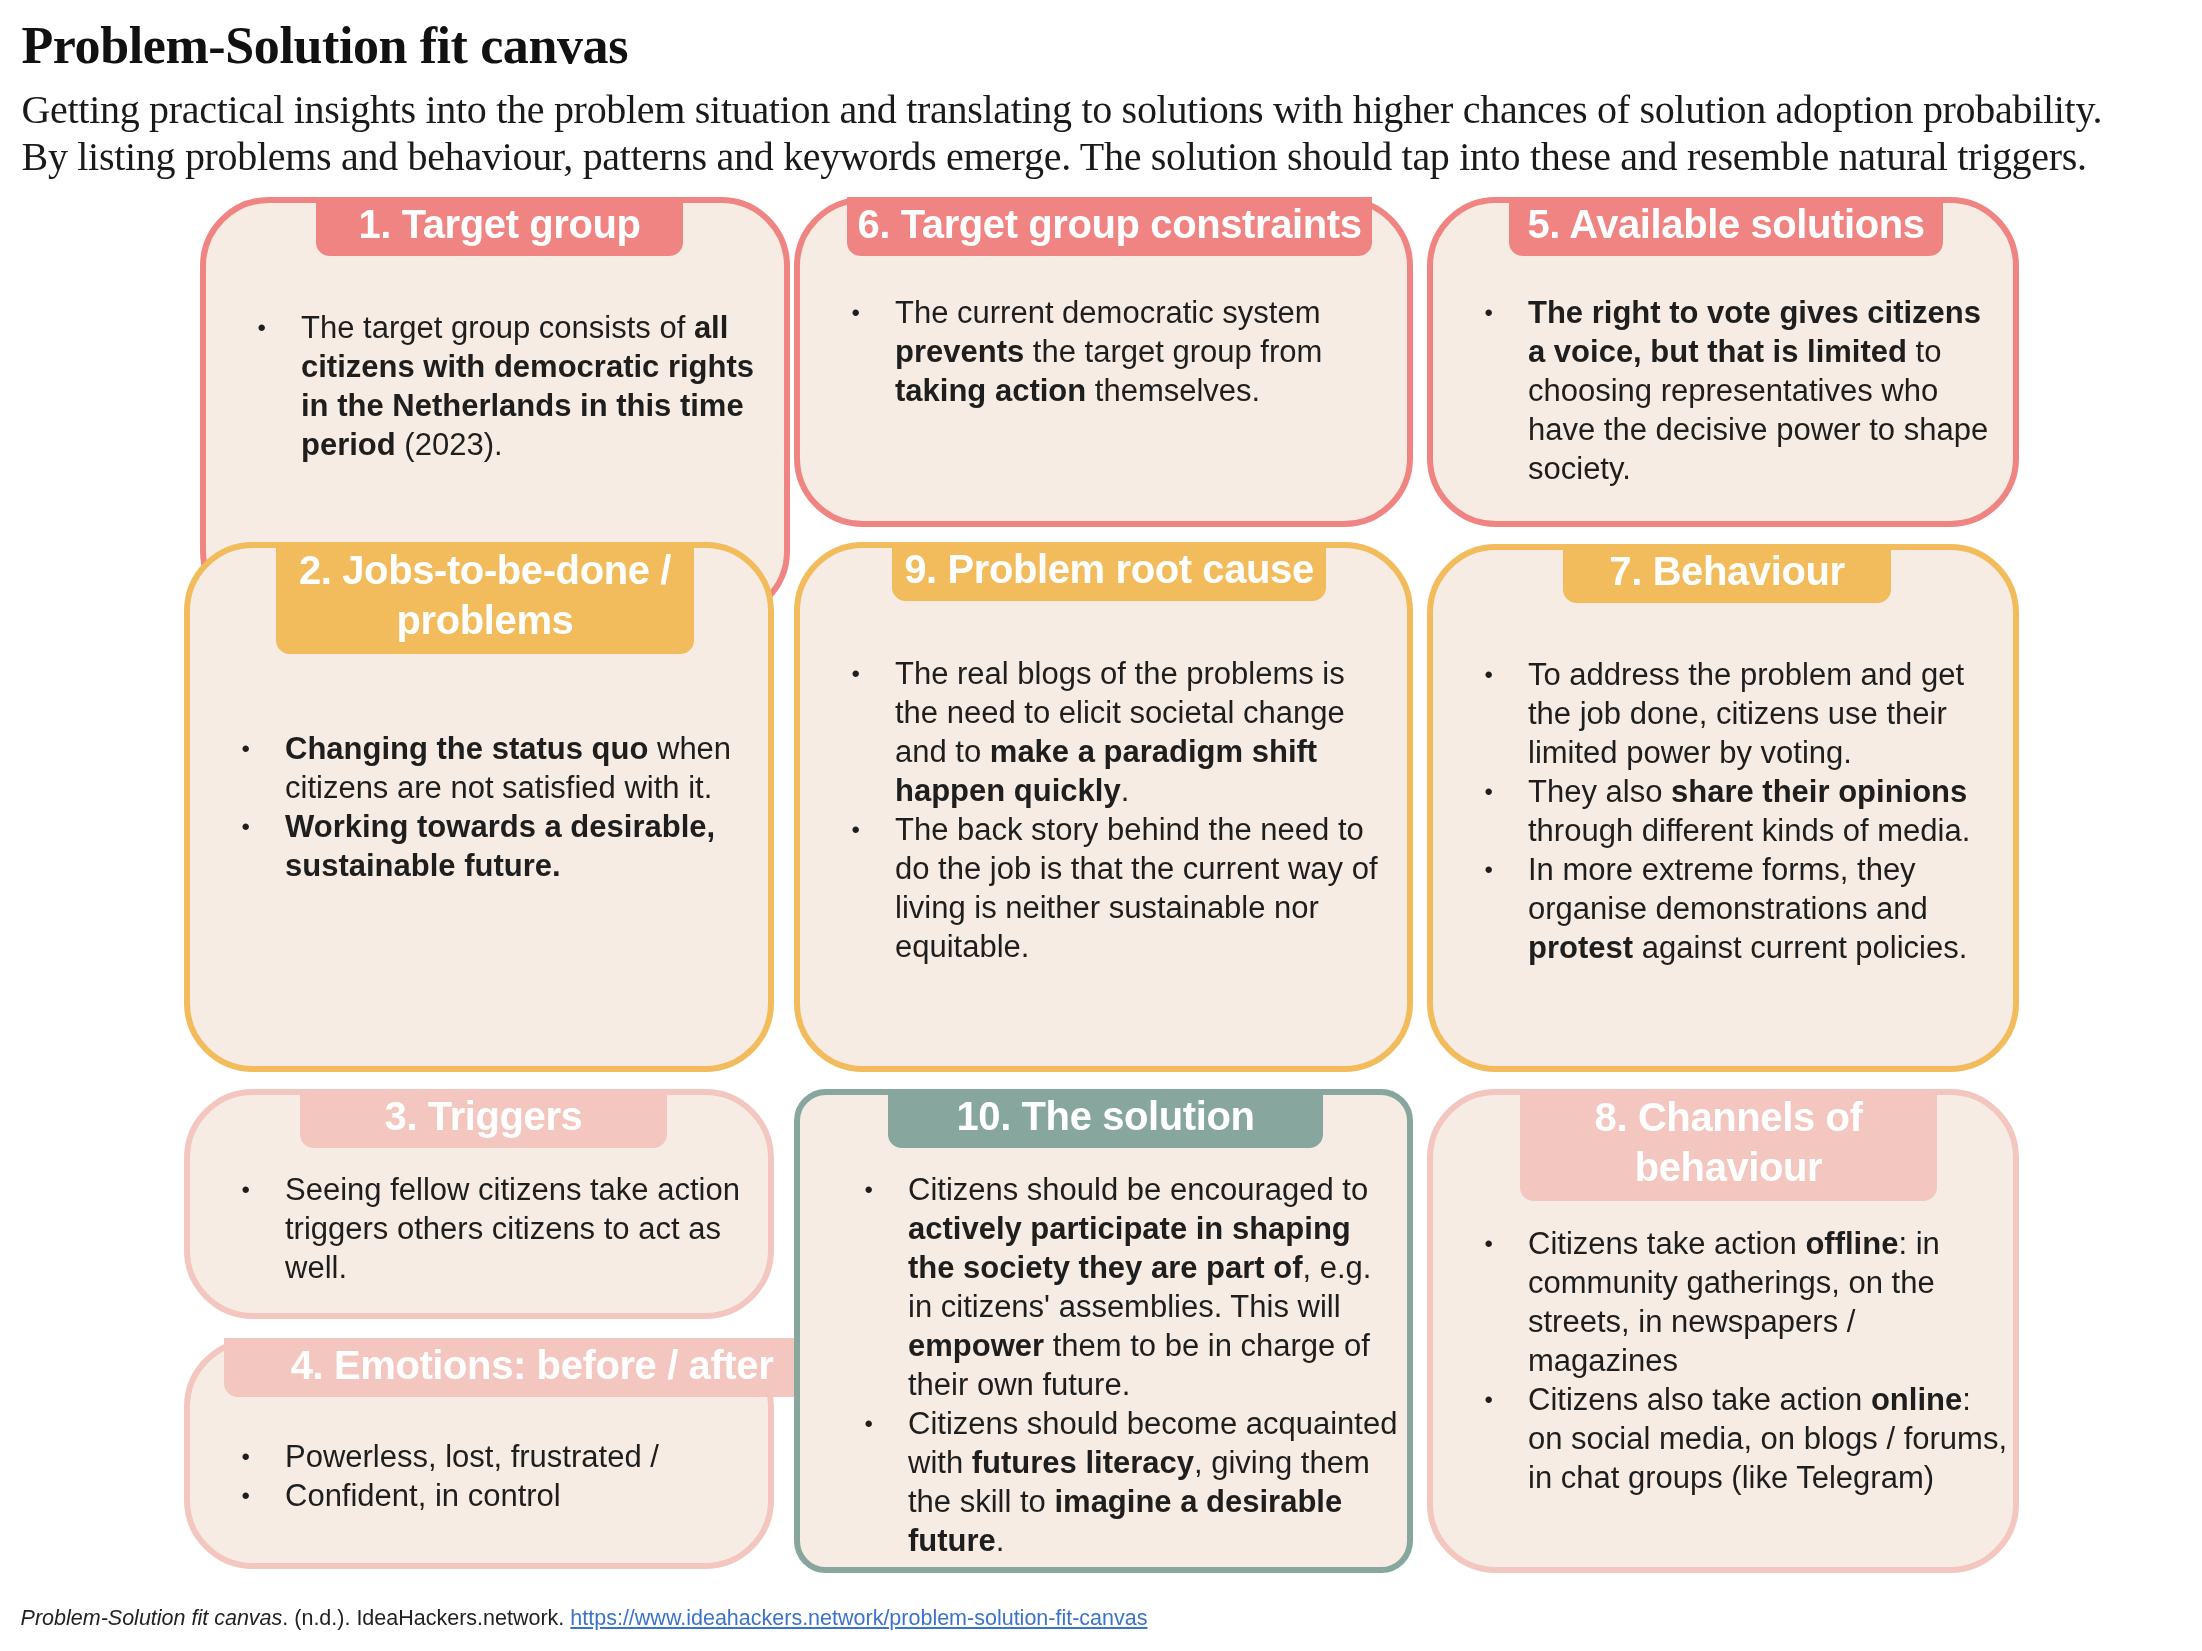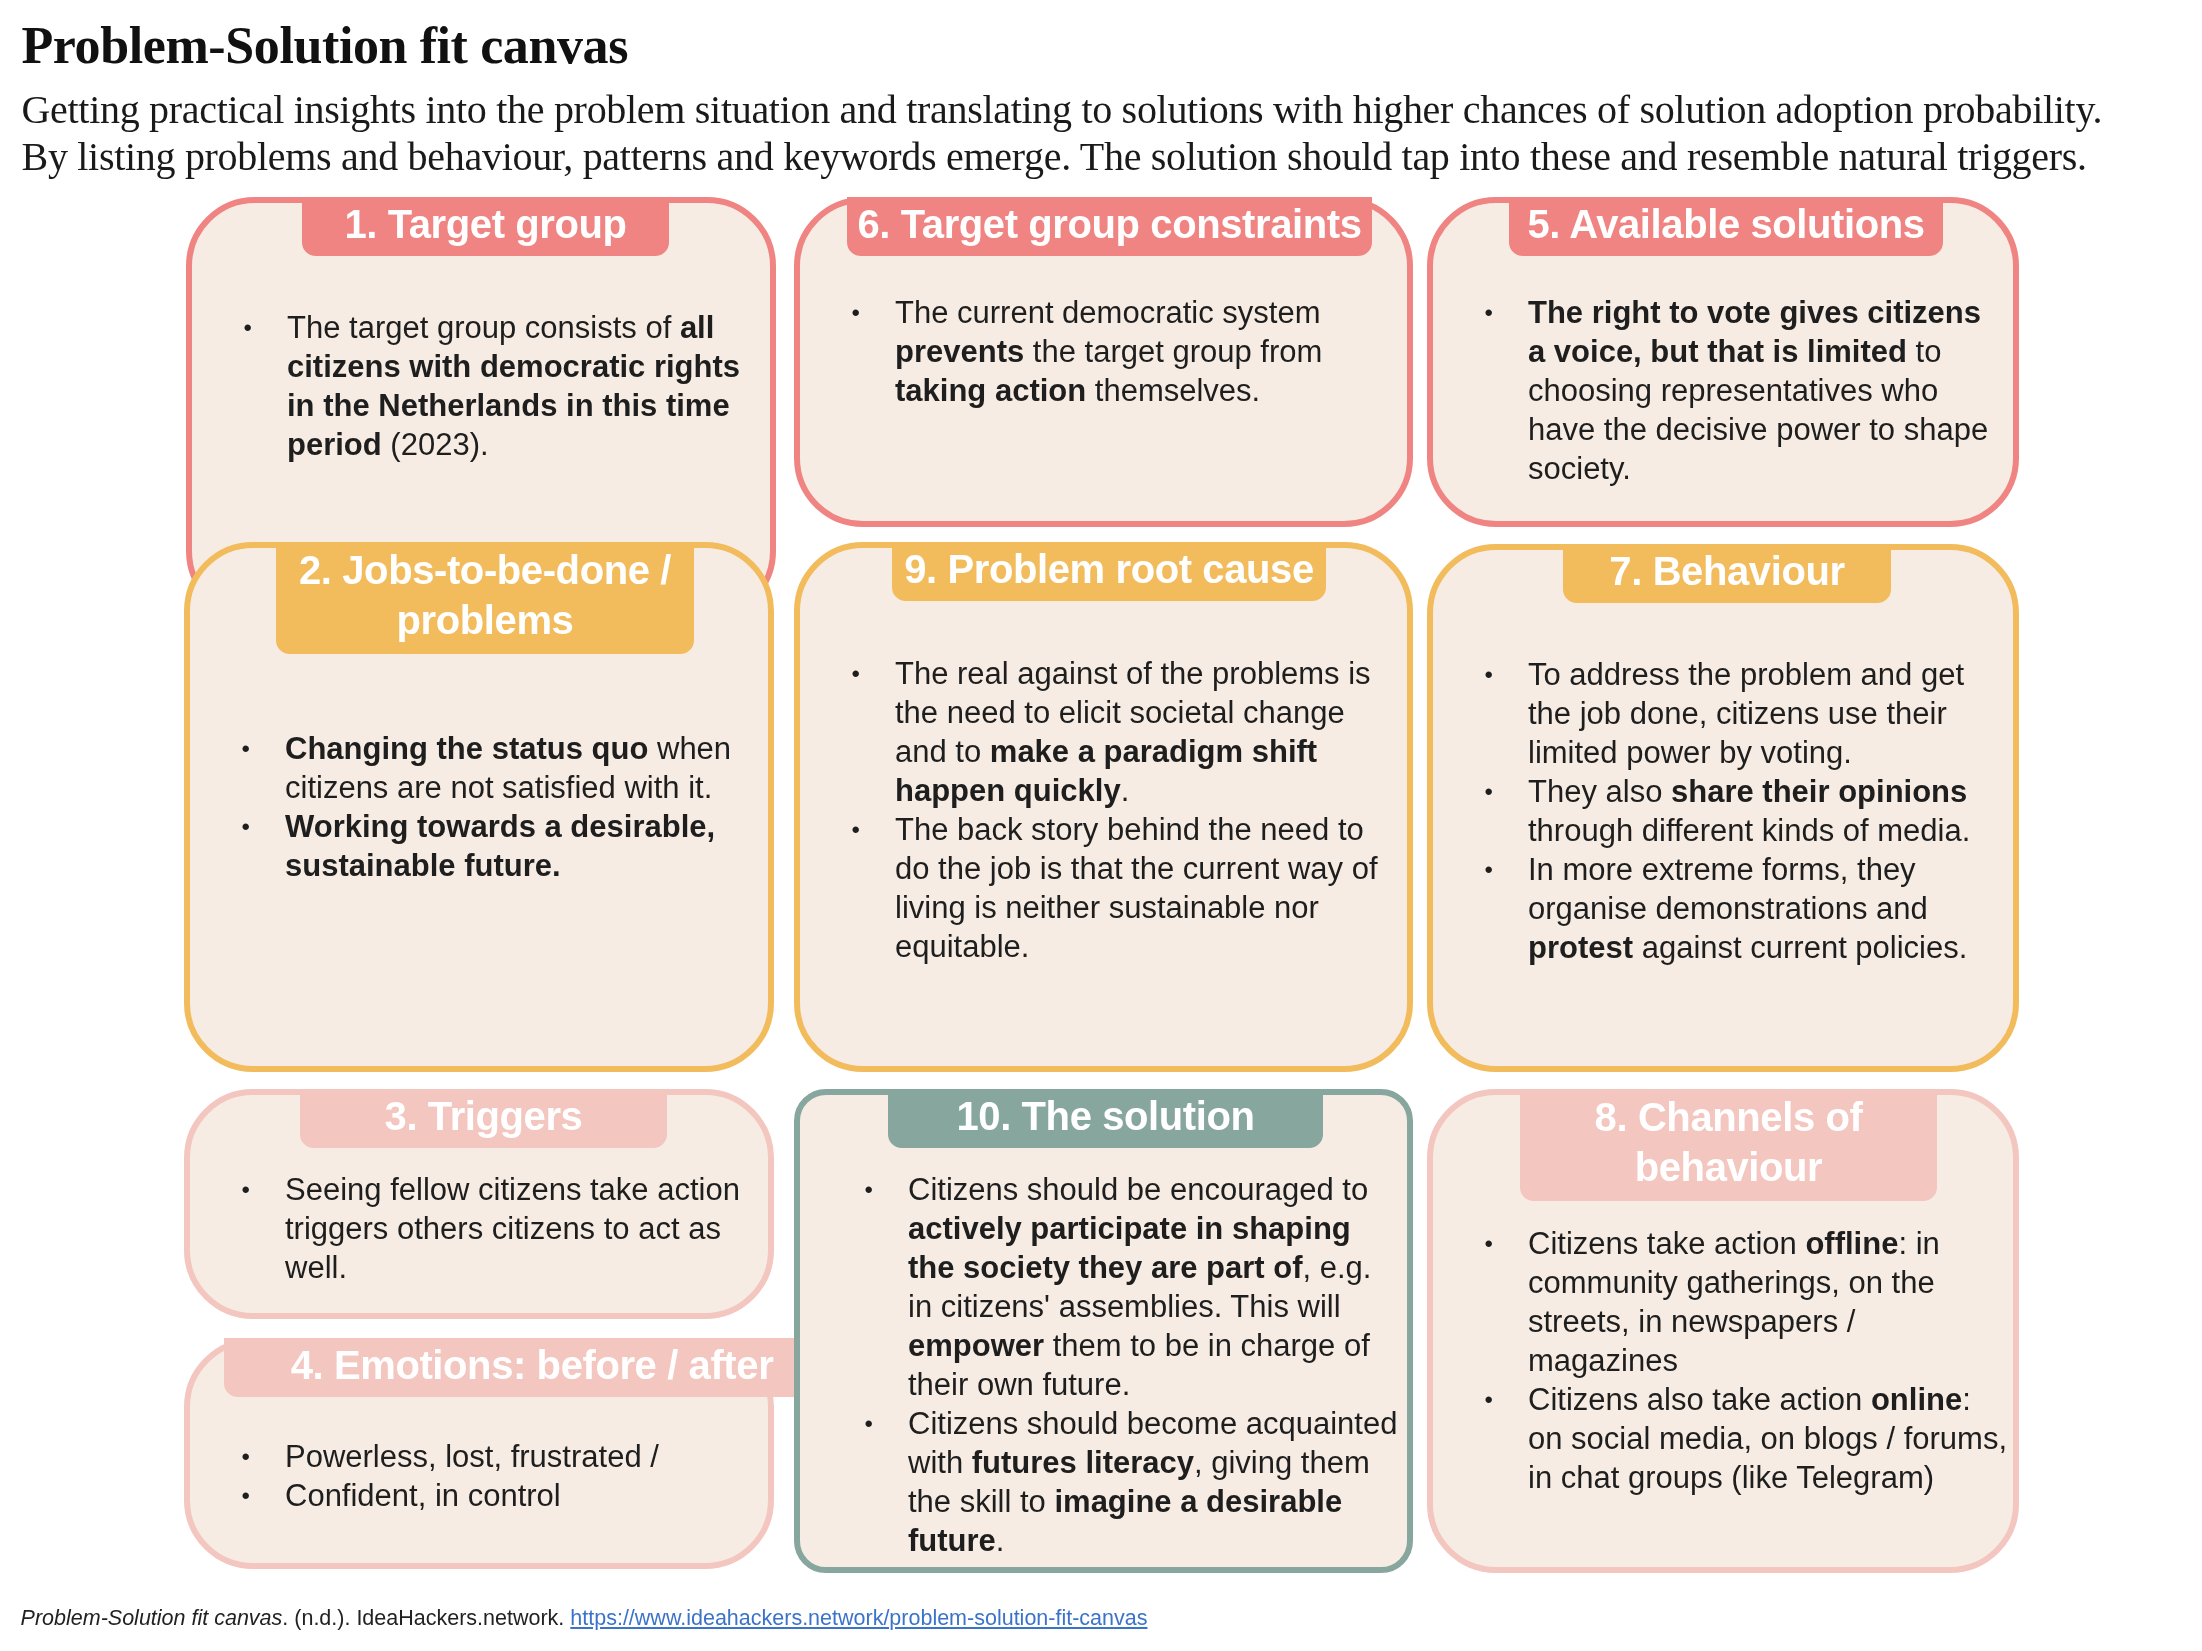--- a/index.html
+++ b/index.html
@@ -27,21 +27,21 @@
 </style>
 </head>
 <body>
 
 <h1 class="title">Problem-Solution fit canvas</h1>
 <div class="subtitle">
   <div>Getting practical insights into the problem situation and translating to solutions with higher chances of solution adoption probability.</div>
   <div>By listing problems and behaviour, patterns and keywords emerge. The solution should tap into these and resemble natural triggers.</div>
 </div>
 
-<div class="card red" style="left:186px; top:197px; width:590px; height:423px;">
+<div class="card red" style="left:200px; top:197px; width:590px; height:423px;">
   <div class="label" style="left:110px; top:-6px; width:367px;">1. Target group</div>
   <ul class="items" style="left:43px; top:105px; width:516px;">
       <li><span>The target group consists of </span><b>all citizens with democratic rights in the Netherlands in this time period</b><span> (2023).</span></li>
     </ul>
 </div>
 
 <div class="card red" style="left:794px; top:197px; width:619px; height:330px;">
   <div class="label" style="left:47px; top:-6px; width:525px;">6. Target group constraints</div>
   <ul class="items" style="left:43px; top:90px; width:542px;">
       <li><span>The current democratic system </span><b>prevents</b><span> the target group from </span><b>taking action</b><span> themselves.</span></li>
@@ -62,21 +62,21 @@
   </div>
   <ul class="items" style="left:43px; top:181px; width:525px;">
       <li><b>Changing the status quo</b><span> when citizens are not satisfied with it.</span></li>
       <li><b>Working towards a desirable, sustainable future.</b></li>
     </ul>
 </div>
 
 <div class="card orange" style="left:794px; top:542px; width:619px; height:530px;">
   <div class="label" style="left:92px; top:-6px; width:434px;">9. Problem root cause</div>
   <ul class="items" style="left:43px; top:106px; width:551px;">
-      <li><span>The real against of the problems is the need to elicit societal change and to </span><b>make a paradigm shift happen quickly</b><span>.</span></li>
+      <li><span>The real blogs of the problems is the need to elicit societal change and to </span><b>make a paradigm shift happen quickly</b><span>.</span></li>
       <li><span>The back story behind the need to do the job is that the current way of living is neither sustainable nor equitable.</span></li>
     </ul>
 </div>
 
 <div class="card orange" style="left:1427px; top:544px; width:592px; height:528px;padding-left:40px;">
   <div class="label" style="left:130px; top:-6px; width:328px;">7. Behaviour</div>
   <ul class="items" style="left:43px; top:105px; width:533px;">
       <li><span>To address the problem and get the job done, citizens use their limited power by voting.</span></li>
       <li><span>They also </span><b>share their opinions</b><span> through different kinds of media.</span></li>
       <li><span>In more extreme forms, they organise demonstrations and </span><b>protest</b><span> against current policies.</span></li>

